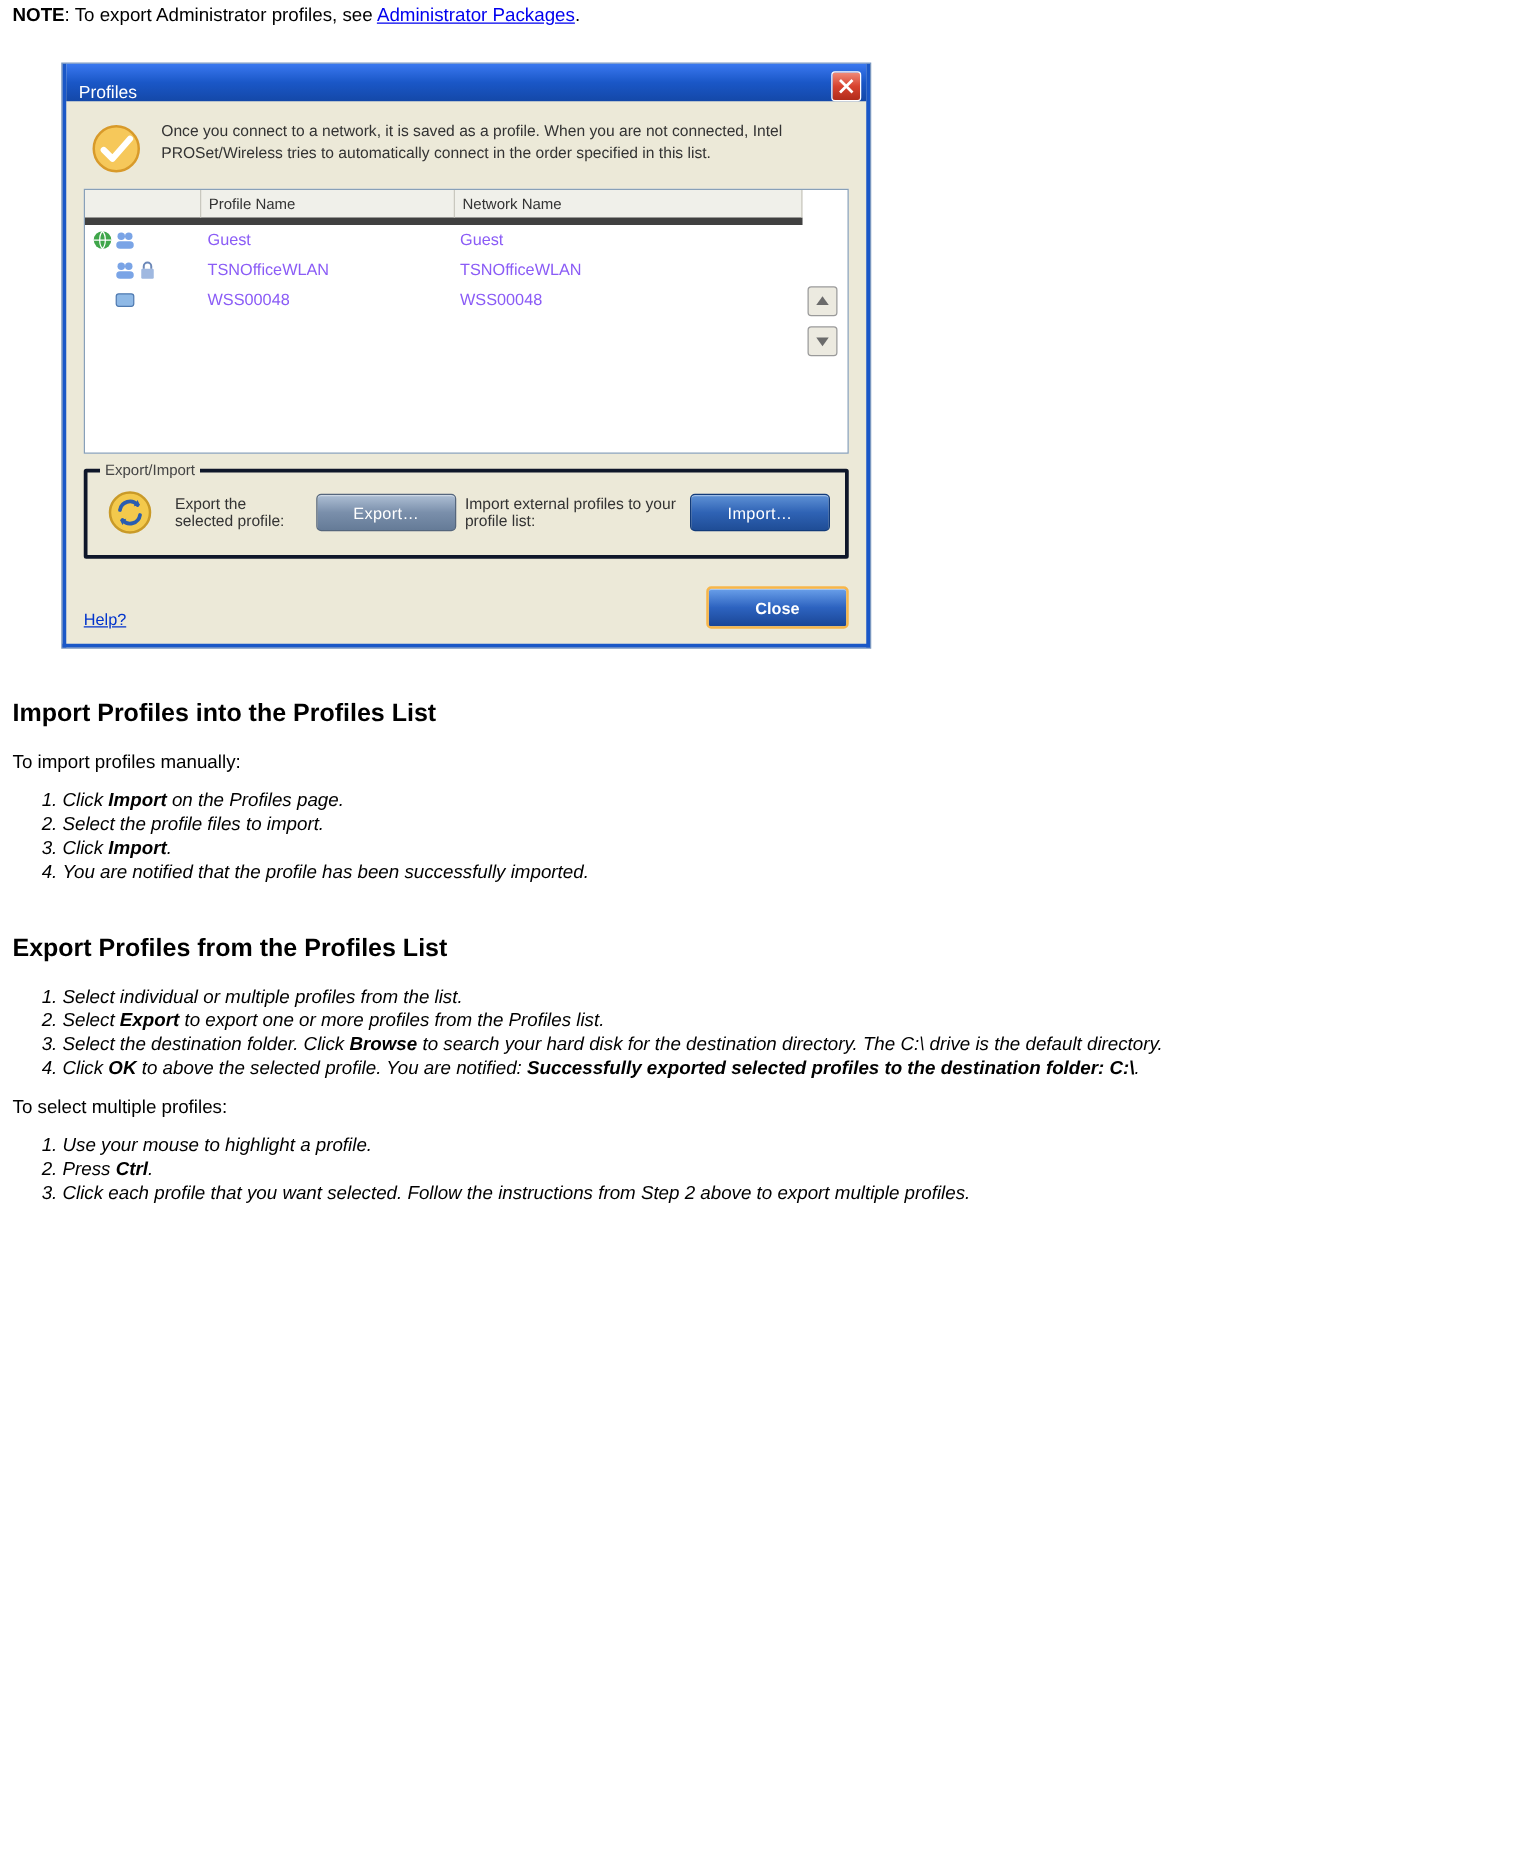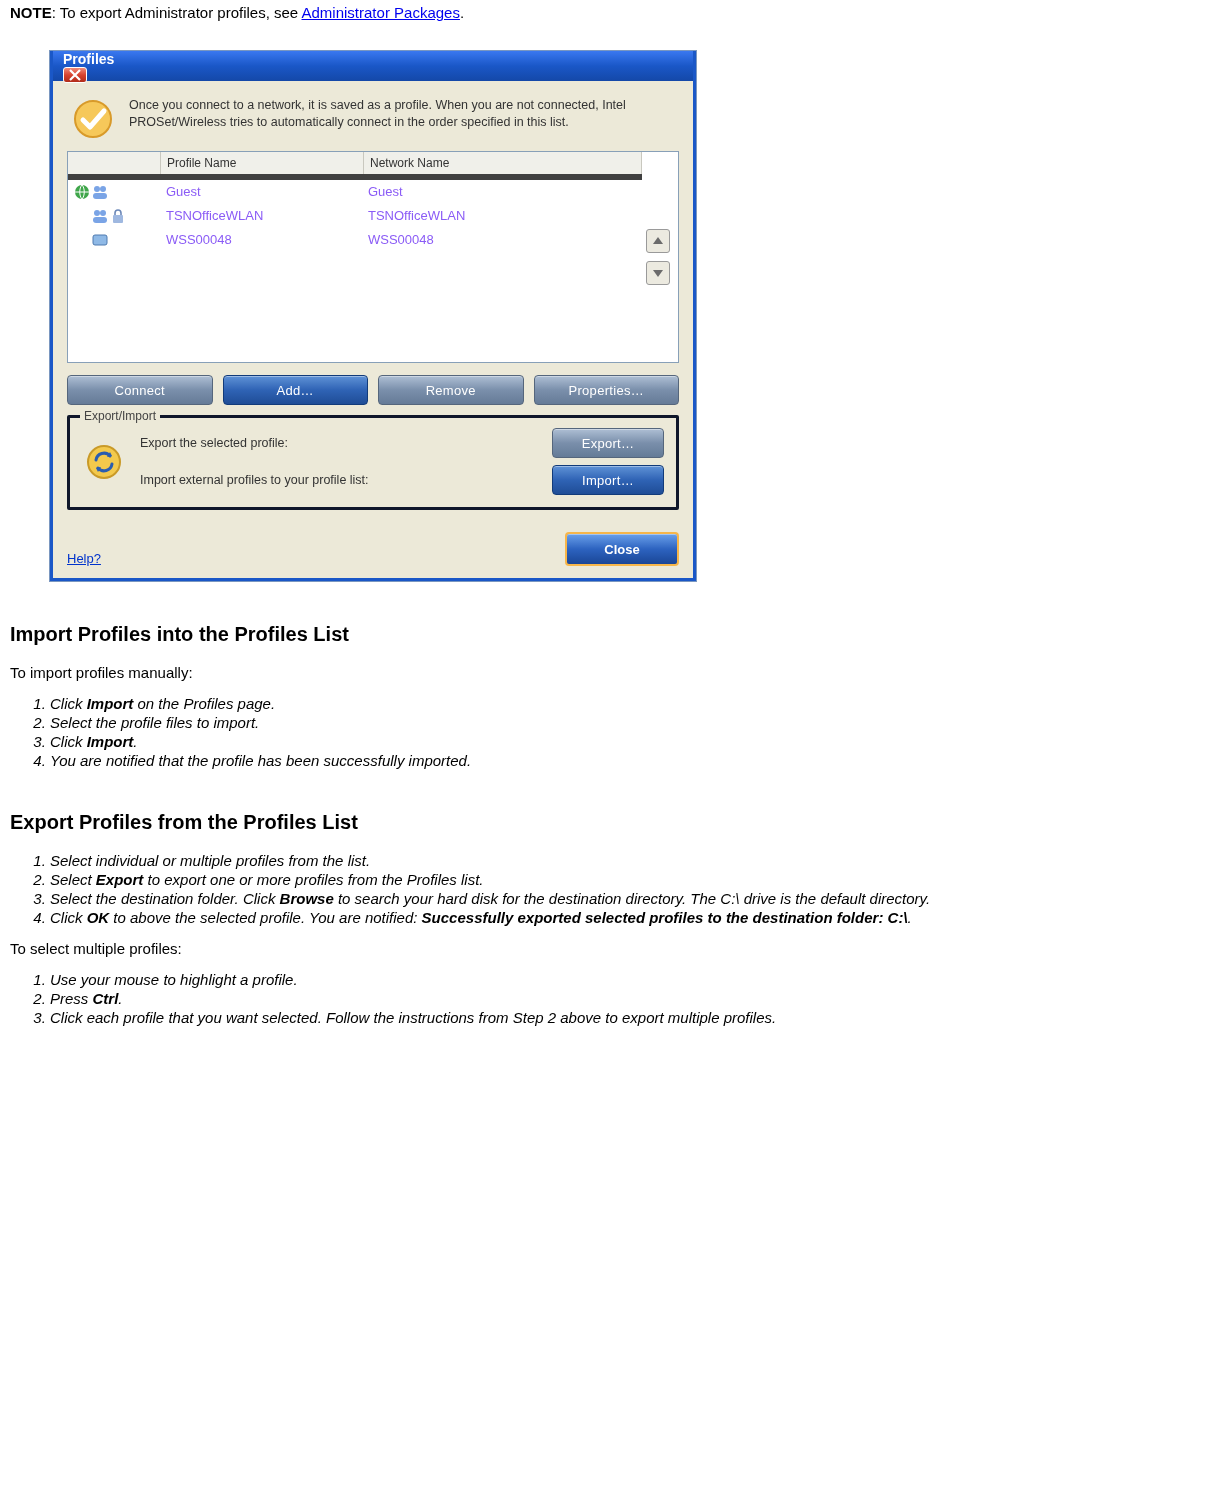--- a/index.html
+++ b/index.html
@@ -30,26 +30,25 @@
     border: 3px solid #1a57c7;
     border-top: none;
     box-shadow: 0 0 0 1px #7a97c0;
     background: #ece9d8;
     font-family: Tahoma, Arial, sans-serif;
   }
   .titlebar {
     height: 30px;
     background: linear-gradient(to bottom, #3a78f0 0%, #1a57c7 50%, #1448a8 100%);
     display: flex;
-    align-items: flex-start;
+    align-items: flex-end;
     padding: 0 4px 0 10px;
     color: #fff;
-    font-weight: bold;
+    font-weight: normal;
     font-size: 14px;
-    flex-direction: column;
   }
   .titlebar .title { flex: 1; }
   .titlebar .closebtn {
     width: 22px; height: 22px;
     background: linear-gradient(to bottom, #f08b7a, #d8432f 50%, #b12c1a);
     border: 1px solid #fff;
     border-radius: 3px;
     display:flex;align-items:center;justify-content:center;
   }
   .titlebar .closebtn svg { width:14px;height:14px; }
@@ -101,21 +100,21 @@
     border:3px solid #0f172a;border-radius:2px;
     padding:10px 12px 12px 12px;margin-bottom:12px;position:relative;
   }
   .fieldset .legend{
     position:absolute;top:-9px;left:10px;background:#ece9d8;padding:0 4px;
     font-size:12px;color:#444;
   }
   .ei-body{display:flex;align-items:center;gap:14px;}
   .ei-icon{width:44px;height:44px;flex:0 0 44px;display:flex;align-items:center;justify-content:center;}
   .ei-icon svg{width:40px;height:40px;}
-  .ei-lines{flex:1;display:flex;flex-direction:column;gap:7px;font-size:12.5px;color:#333;}
+  .ei-lines{flex:1;display:flex;flex-direction:row;gap:7px;font-size:12.5px;color:#333;}
   .ei-line{display:flex;align-items:center;justify-content:space-between;gap:10px;}
 
   .dlg-footer{display:flex;align-items:flex-end;justify-content:space-between;margin-top:22px;}
   .helplink{color:#0033cc;font-size:13px;text-decoration:underline;}
   .close-main{
     width:110px;height:30px;border-radius:4px;
     background:linear-gradient(to bottom,#6aa0ea,#2d63c0 50%,#1a4696);
     border:2px solid #f7b64a;color:#fff;font-size:13px;font-weight:bold;
     display:flex;align-items:center;justify-content:center;
     box-shadow:inset 0 1px 0 rgba(255,255,255,.4);
@@ -206,26 +205,20 @@
             </svg>
           </div>
         <div class="arrow-btn">
             <svg viewBox="0 0 12 12">
               <path d="M6 10 L1 3 H11 Z"></path>
             </svg>
           </div>
       </div>
     </div>
 
-    <div class="btn-row">
-      <div class="xp-btn">Connect</div>
-      <div class="xp-btn primary">Add…</div>
-      <div class="xp-btn">Remove</div>
-      <div class="xp-btn">Properties…</div>
-    </div>
 
     <div class="fieldset">
       <span class="legend">Export/Import</span>
       <div class="ei-body">
         <span class="ei-icon">
           <svg viewBox="0 0 40 40">
               <circle cx="20" cy="20" r="16" fill="#f3c94c" stroke="#c99a28" stroke-width="2"></circle>
               <path d="M12 18a8 8 0 0114-4M28 22a8 8 0 01-14 4" stroke="#2a5db0" stroke-width="3" fill="none" stroke-linecap="round"></path>
               <path d="M26 10l2 4-5 1zM14 30l-2-4 5-1z" fill="#2a5db0"></path>
             </svg>

